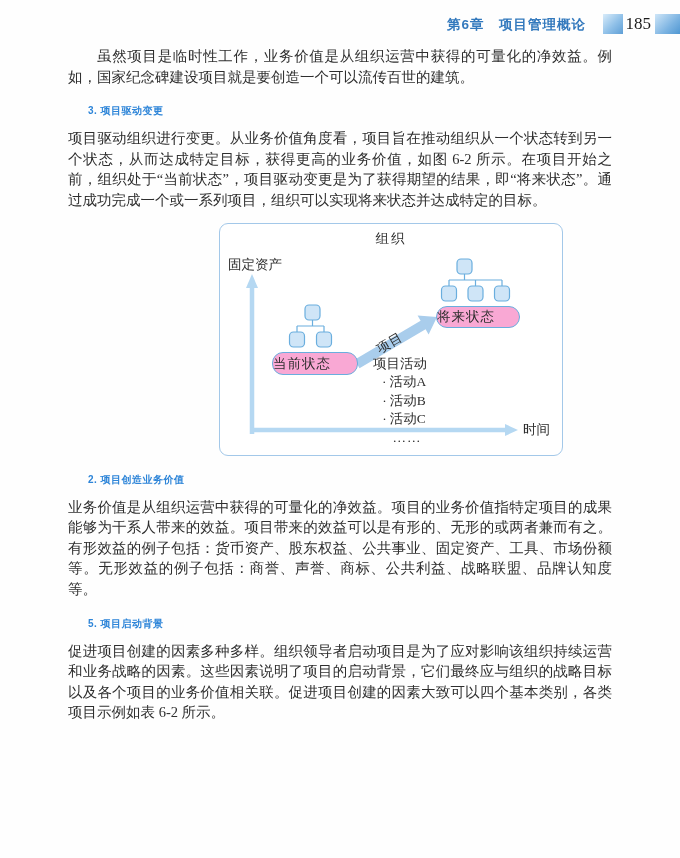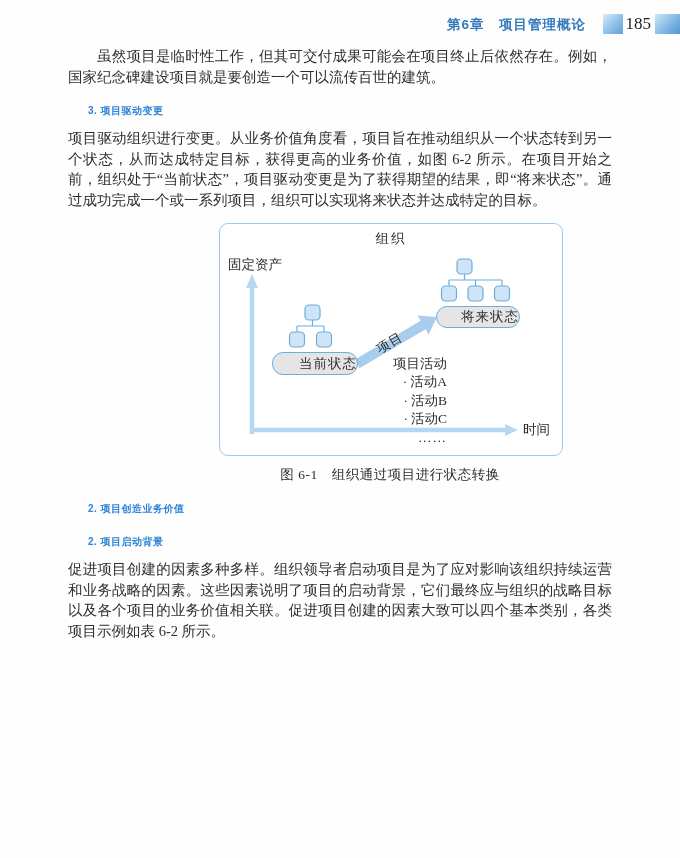--- a/index.html
+++ b/index.html
@@ -53,30 +53,30 @@
     position:relative;width:342px;height:231px;
     border:1.5px solid #a3c8e9;border-radius:9px;background:#ffffff;
     font-size:13.5px;color:#2e2e2e;
   }
   .figure-box svg{position:absolute;left:0;top:0;}
   .fig-label{position:absolute;white-space:nowrap;}
   .fig-org-label{top:5px;left:0;width:100%;text-align:center;letter-spacing:2px;}
   .fig-ylabel{left:8px;top:31px;}
   .fig-xlabel{left:303px;top:196px;}
   .state-box{
-    position:absolute;background:#e5e5e5;border:1.3px solid #6aaede;border-radius:11px;
-    text-align:right;letter-spacing:1px;
+    position:absolute;background:#f9a8d4;border:1.3px solid #6aaede;border-radius:11px;
+    text-align:left;letter-spacing:1px;
   }
   .state-box.current{left:52px;top:128px;width:84px;height:21px;line-height:21px;}
   .state-box.future{left:216px;top:82px;width:82px;height:20px;line-height:20px;}
   .fig-project-label{
     left:149px;top:109px;width:42px;text-align:center;font-size:13px;
     transform:rotate(-30deg);letter-spacing:1px;
   }
-  .fig-activities{position:absolute;left:153px;top:131px;text-align:right;line-height:18.6px;margin-left:20px;}
+  .fig-activities{position:absolute;left:153px;top:131px;text-align:center;line-height:18.6px;}
   .fig-activities .act-row{padding-left:8px;}
   .fig-activities .act-row .blt{margin-right:3px;}
   .fig-activities .act-more{padding-left:14px;letter-spacing:1px;}
   .fig-caption{
     margin-top:9px;width:342px;text-align:center;
     font-size:13.5px;color:#2e2e2e;letter-spacing:.5px;
   }
 </style>
 </head>
 <body>
@@ -86,21 +86,21 @@
   <div class="page-header">
     <span class="chapter-title">第6章　项目管理概论</span>
     <span class="hdr-sq1"></span>
     <span class="page-num">185</span>
     <span class="hdr-sq2"></span>
   </div>
 
   <div class="content">
 
 
-    <p class="indent">虽然项目是临时性工作，但其可交付成果可能会在项目终止后依然存在。例如，国家纪念碑建设项目就是要创造一个可以流传百世的建筑。</p>
+    <p class="indent">虽然项目是临时性工作，业务价值是从组织运营中获得的可量化的净效益。例如，国家纪念碑建设项目就是要创造一个可以流传百世的建筑。</p>
 
     <h3 class="sec">3. 项目驱动变更</h3>
 
     <p>项目驱动组织进行变更。从业务价值角度看，项目旨在推动组织从一个状态转到另一个状态，从而达成特定目标，获得更高的业务价值，如图 6-2 所示。在项目开始之前，组织处于“当前状态”，项目驱动变更是为了获得期望的结果，即“将来状态”。通过成功完成一个或一系列项目，组织可以实现将来状态并达成特定的目标。</p>
 
     <div class="figure-wrap">
       <div class="figure-box">
 
         <svg width="342" height="231" viewBox="0 0 342 231">
 
@@ -151,24 +151,24 @@
           <div class="act-row">
             <span class="blt">·</span><span>活动B</span>
           </div>
           <div class="act-row">
             <span class="blt">·</span><span>活动C</span>
           </div>
           <div class="act-more">……</div>
         </div>
 
       </div>
-      <div class="fig-caption">图 6-1　组织通过项目进行状态转换</div>
     </div>
 
     <h3 class="sec">2. 项目创造业务价值</h3>
 
+    <p>业务价值是从组织运营中获得的可量化的净效益。项目的业务价值指特定项目的成果能够为干系人带来的效益。项目带来的效益可以是有形的、无形的或两者兼而有之。有形效益的例子包括：货币资产、股东权益、公共事业、固定资产、工具、市场份额等。无形效益的例子包括：商誉、声誉、商标、公共利益、战略联盟、品牌认知度等。</p>
 
-    <h3 class="sec">2. 项目启动背景</h3>
+    <h3 class="sec">5. 项目启动背景</h3>
 
     <p>促进项目创建的因素多种多样。组织领导者启动项目是为了应对影响该组织持续运营和业务战略的因素。这些因素说明了项目的启动背景，它们最终应与组织的战略目标以及各个项目的业务价值相关联。促进项目创建的因素大致可以四个基本类别，各类项目示例如表 6-2 所示。</p>
 
   </div>
 </div>
 
 </body></html>

